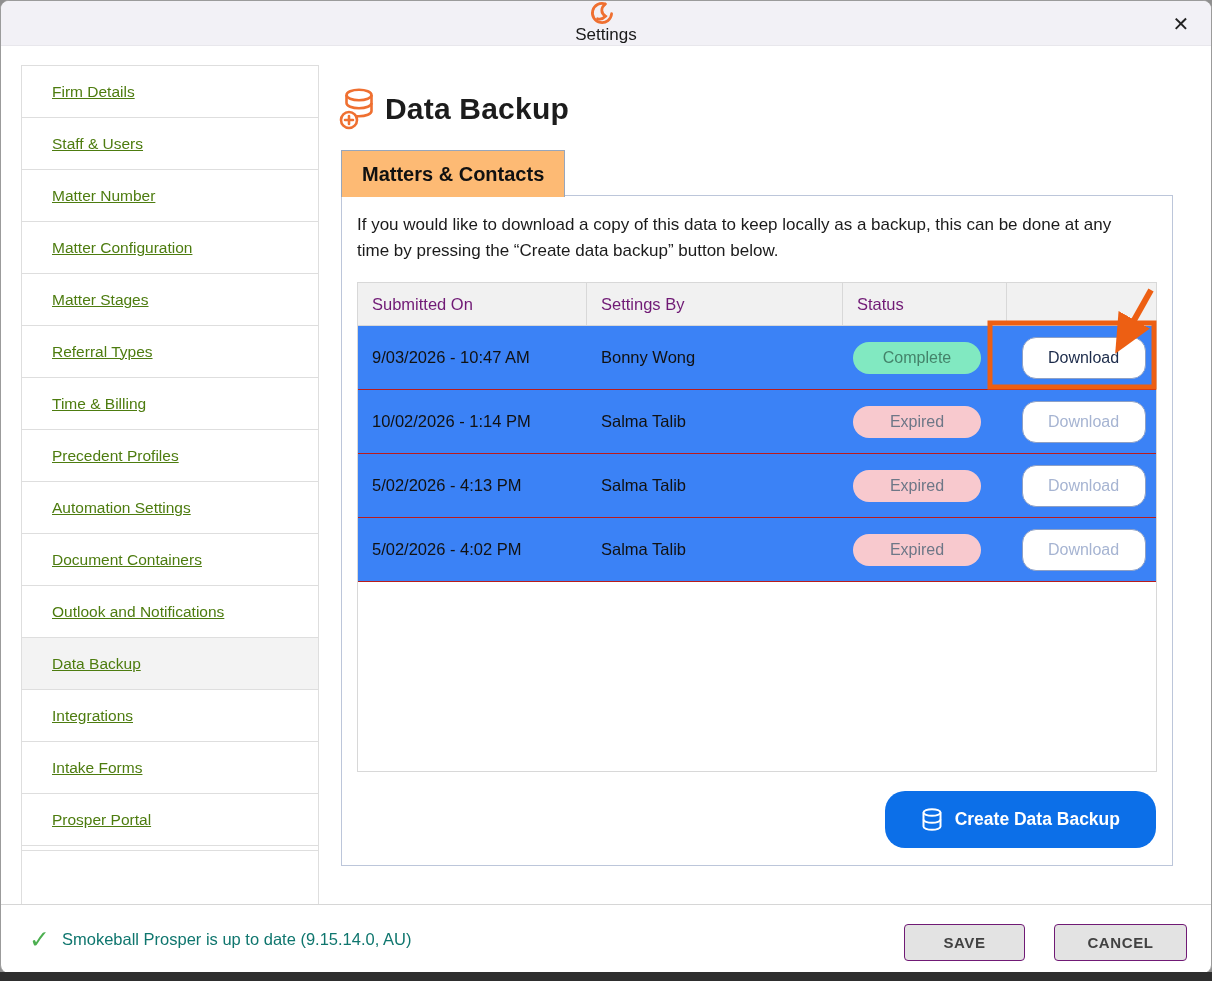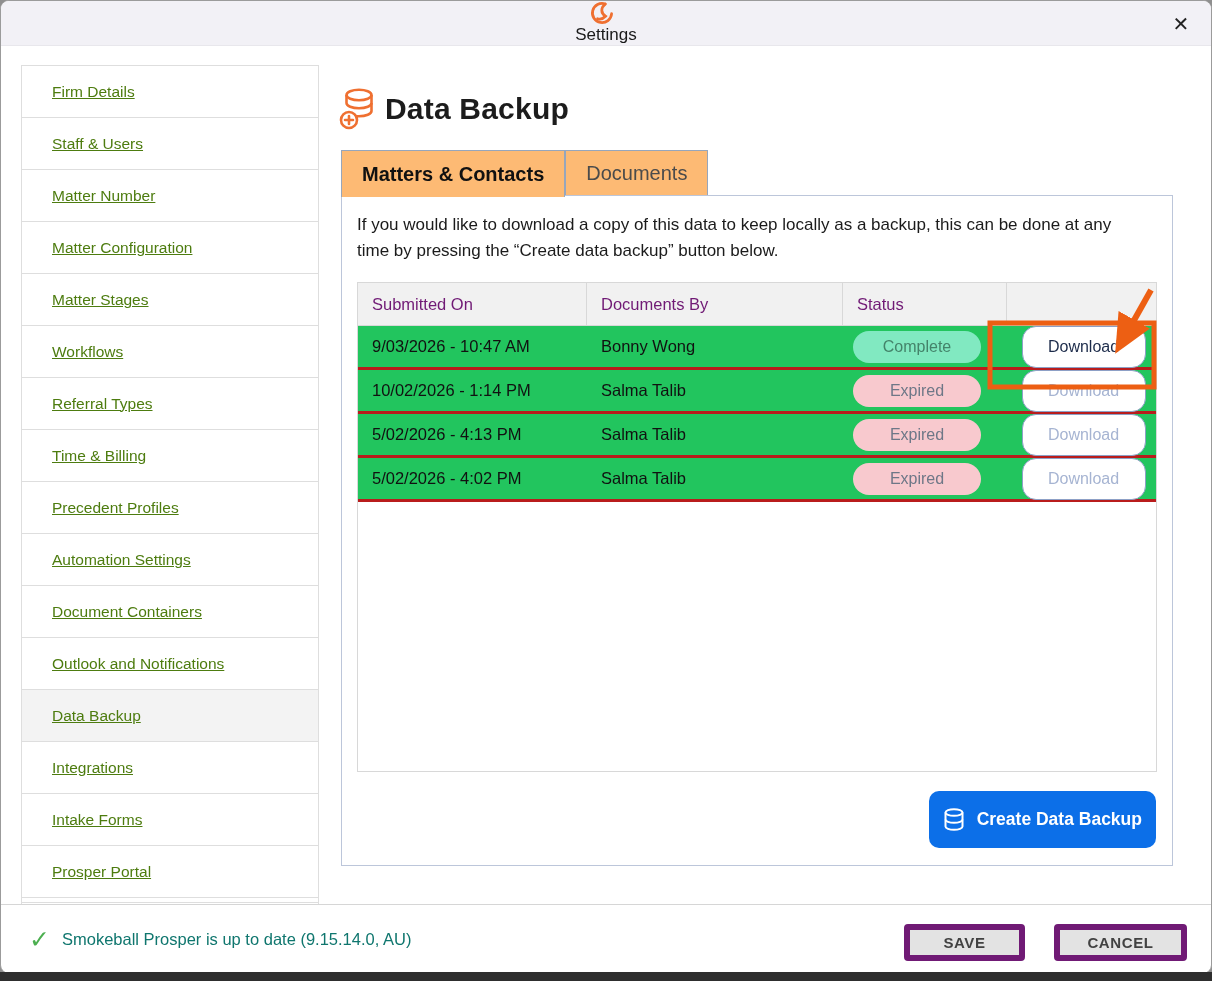--- a/index.html
+++ b/index.html
@@ -70,54 +70,54 @@
   }
   .thead { display:flex; height:43px; background:#f1f1f1; border-bottom:1px solid #d8d8d8; }
   .hcell {
     display:flex; align-items:center; padding-left:14px;
     font-size:16.5px; color:#701a75; border-right:1px solid #d8d8d8;
   }
   .hcell:nth-child(1){ width:229px; }
   .hcell:nth-child(2){ width:256px; }
   .hcell:nth-child(3){ width:164px; }
   .hcell:nth-child(4){ width:149px; border-right:none; }
-  .trow { display:flex; height:44px; border-bottom:3px solid #b91c1c; background:#22c55e; }
+  .trow { display:flex; height:64px; border-bottom:1px solid #b91c1c; background:#3b82f6; }
   .tcell { display:flex; align-items:center; padding-left:14px; font-size:16.5px; color:#111; }
   .tcell.c1{ width:229px; }
   .tcell.c2{ width:256px; }
   .tcell.c3{ width:164px; padding-left:10px; }
   .tcell.c4{ width:149px; padding-left:4px; justify-content:center; }
   .badge {
     display:inline-block; width:128px; text-align:center; padding:7px 0;
     border-radius:19px; font-size:16px;
   }
   .badge[data-state="complete"]{ background:#81e9c1; color:#44836a; }
   .badge[data-state="expired"]{ background:#f8c9ce; color:#6e7787; }
   .dl-btn {
     width:124px; height:42px; border-radius:14px; border:1.5px solid #8da0c6;
     background:#fff; font-size:16px; font-family:inherit; cursor:pointer;
   }
   .dl-btn[data-enabled="true"]{ color:#1c2b4a; }
   .dl-btn[data-enabled="false"]{ color:#a6b4d2; cursor:default; }
   
   .create-btn {
-    position:absolute; right:16px; bottom:17px; height:57px; padding:0 14px;
+    position:absolute; right:16px; bottom:17px; height:57px; padding:0 36px;
     display:flex; align-items:center; gap:12px;
-    background:#0c6fe8; border:none; border-radius:10px; cursor:pointer;
+    background:#0c6fe8; border:none; border-radius:20px; cursor:pointer;
     color:#fff; font-size:17.5px; font-weight:600; font-family:inherit;
   }
   .create-btn svg { width:22px; height:24px; }
   
   .footer-divider { position:absolute; left:0; top:903px; width:100%; height:1px; background:#d6d6d6; }
   .statusbar { position:absolute; left:28px; top:904px; height:69px; display:flex; align-items:center; gap:12px; }
   .check { color:#4caf50; font-size:25px; font-weight:bold; line-height:1; }
   .status-text { font-size:16.5px; color:#0f766e; }
   .footer-btn {
     position:absolute; top:923px; height:37px;
-    background:#e3e3e3; border:6px solid #701a75; border-radius:4px;
+    background:#e3e3e3; border:1px solid #701a75; border-radius:4px;
     font-size:15px; font-weight:600; letter-spacing:0.6px; color:#424242;
     font-family:inherit; cursor:pointer;
   }
   .save-btn { left:903px; width:121px; }
   .cancel-btn { left:1053px; width:133px; }
   
   .annotation-layer { position:absolute; left:0; top:0; width:1212px; height:981px; pointer-events:none; z-index:9; }
 </style>
 </head>
 <body>
@@ -141,21 +141,20 @@
       <div class="side-item" data-selected="false">Firm Details</div>
 
       <div class="side-item" data-selected="false">Staff &amp; Users</div>
 
       <div class="side-item" data-selected="false">Matter Number</div>
 
       <div class="side-item" data-selected="false">Matter Configuration</div>
 
       <div class="side-item" data-selected="false">Matter Stages</div>
 
-      <div class="side-item" data-selected="false">Workflows</div>
 
       <div class="side-item" data-selected="false">Referral Types</div>
 
       <div class="side-item" data-selected="false">Time &amp; Billing</div>
 
       <div class="side-item" data-selected="false">Precedent Profiles</div>
 
       <div class="side-item" data-selected="false">Automation Settings</div>
 
       <div class="side-item" data-selected="false">Document Containers</div>
@@ -183,33 +182,32 @@
         <path d="M11 29 v8 M7 33 h8" stroke-linecap="round"></path>
       </g>
     </svg>
     <span class="page-title">Data Backup</span>
   </div>
 
   <div class="tabs">
 
       <div class="tab" data-active="true">Matters &amp; Contacts</div>
 
-      <div class="tab" data-active="false">Documents</div>
 
   </div>
 
   <div class="panel">
     <p class="description">If you would like to download a copy of this data to keep locally as a backup, this can be done at any time by pressing the “Create data backup” button below.</p>
 
     <div class="table">
       <div class="thead">
 
           <div class="hcell">Submitted On</div>
 
-          <div class="hcell">Documents By</div>
+          <div class="hcell">Settings By</div>
 
           <div class="hcell">Status</div>
 
           <div class="hcell"></div>
 
       </div>
       <div class="tbody">
 
           <div class="trow">
             <div class="tcell c1">9/03/2026 - 10:47 AM</div>

